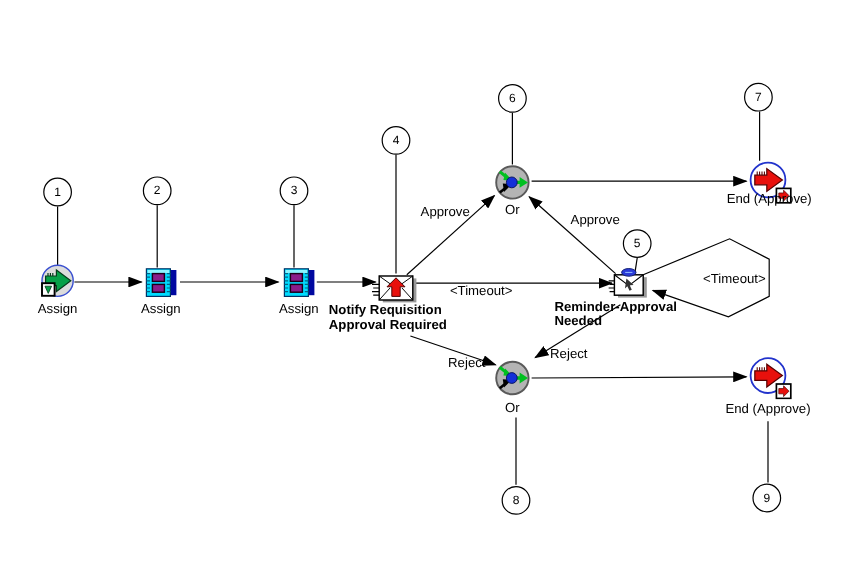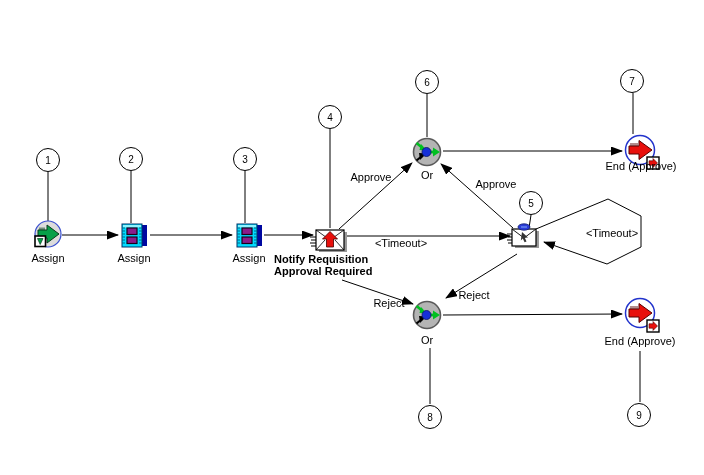--- a/index.html
+++ b/index.html
@@ -116,20 +116,21 @@
     <svg width="36" height="28" viewBox="0 0 36 28">
       <rect x="8" y="9" width="24" height="17" fill="#999"></rect>
       <rect x="5" y="7" width="24" height="17" fill="#fff" stroke="#000" stroke-width="1.2"></rect>
       <path d="M5,7 L17,16 L29,7" fill="none" stroke="#000" stroke-width="0.9"></path>
       <ellipse cx="17" cy="5" rx="6" ry="3.2" fill="#2a3cd8" stroke="#101c70" stroke-width="0.8"></ellipse>
       <path d="M14,5 h6" stroke="#9cc8ff" stroke-width="0.8"></path>
       <polygon points="15,10 21,15.5 17.8,15.8 19.5,19.5 17.6,20.3 15.8,16.6 13.8,18.5" fill="#333"></polygon>
       <path d="M0,12 h5 M1,15 h4 M0,18 h5 M1,21 h4" stroke="#000" stroke-width="1"></path>
     </svg>
   </div>
+  <div class="nlabel wrap" style="left:523px;top:250px;width:122px">Reminder-Approval Needed</div>
 
   <div class="node" style="left:623px;top:134px">
     <svg width="38" height="36" viewBox="0 0 38 36">
       <circle cx="17" cy="16" r="14.5" fill="#fff" stroke="#2233cc" stroke-width="1.5"></circle>
       <polygon points="6,12 16,12 16,6.5 29,16 16,25.5 16,20 6,20" fill="#e8100c" stroke="#550000" stroke-width="1"></polygon>
       <path d="M8,9 V12 M10,9 V12 M12,9 V12 M14,9 V12" stroke="#550000" stroke-width="0.9"></path>
       <rect x="24" y="23" width="12" height="12" fill="#fff" stroke="#000" stroke-width="1.4"></rect>
       <polygon points="26,26.8 30,26.8 30,24.5 34.5,29 30,33.5 30,31.2 26,31.2" fill="#e8100c" stroke="#550000" stroke-width="0.6"></polygon>
     </svg>
   </div>

